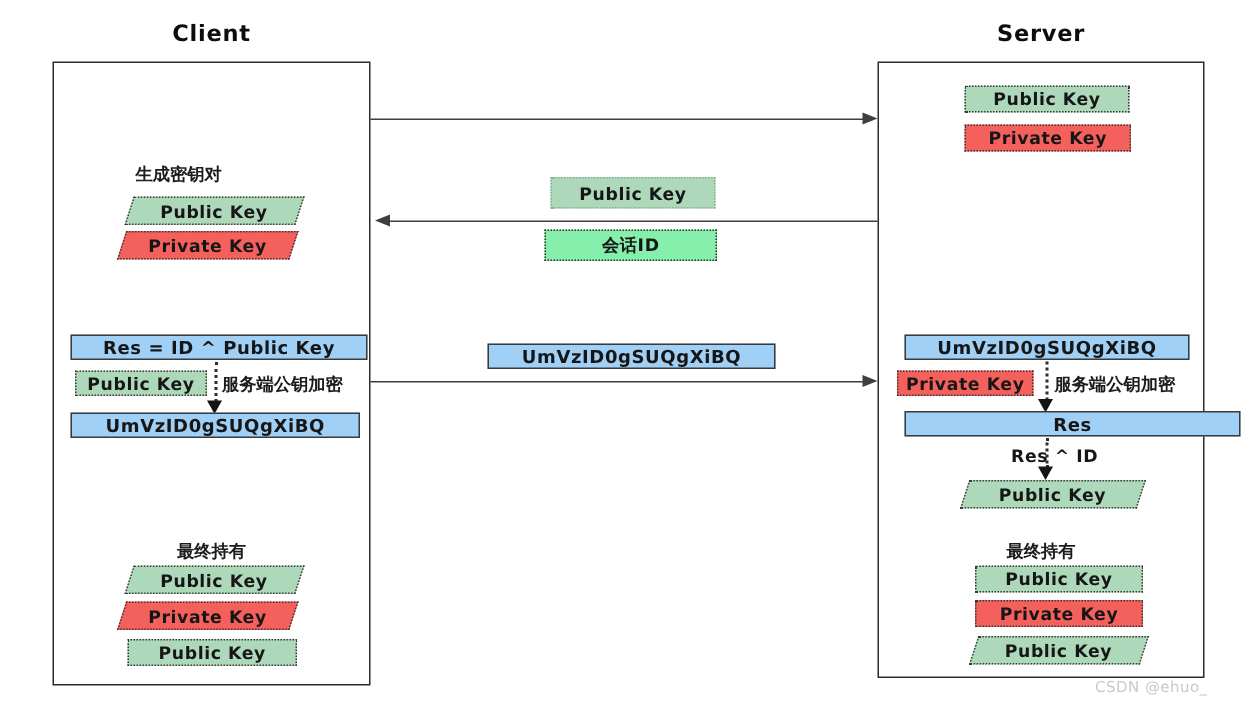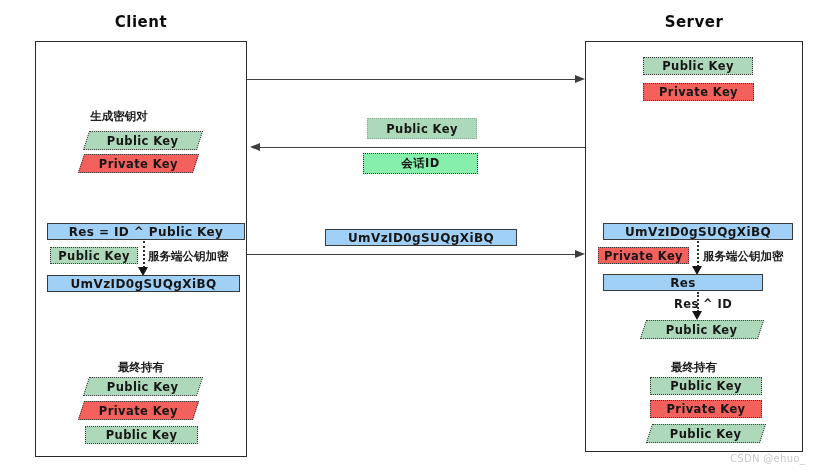--- a/index.html
+++ b/index.html
@@ -70,21 +70,21 @@
 
   <div class="kb blue" style="left:325px;top:229px;width:192px;height:17px">UmVzID0gSUQgXiBQ</div>
   <div class="hline" style="left:247px;top:254px;width:330px"></div>
   <div class="arr-r" style="left:575px;top:250px"></div>
 
   <div class="kb blue" style="left:603px;top:223px;width:190px;height:17px">UmVzID0gSUQgXiBQ</div>
   <div class="kb dotted red" style="left:598px;top:247px;width:91px;height:17px">Private Key</div>
   <div class="cn" style="left:703px;top:249px">服务端公钥加密</div>
   <div class="vdots" style="left:697px;top:241px;height:26px"></div>
   <div class="arr-d" style="left:692px;top:266px"></div>
-  <div class="kb blue" style="left:603px;top:274px;width:160px;height:17px">Res</div>
+  <div class="kb blue" style="left:603px;top:274px;width:224px;height:17px">Res</div>
   <div class="vdots" style="left:697px;top:292px;height:20px"></div>
   <div class="arr-d" style="left:692px;top:311px"></div>
   <div class="lbl" style="left:674px;top:297px">Res ^ ID</div>
   <div class="kb dotted green para" style="left:643px;top:320px;width:118px;height:19px">
     <span class="unskew">Public Key</span>
   </div>
 
   <div class="cn" style="left:35px;top:360px;width:212px;text-align:center">最终持有</div>
   <div class="kb dotted green para" style="left:86px;top:377px;width:114px;height:19px">
     <span class="unskew">Public Key</span>

